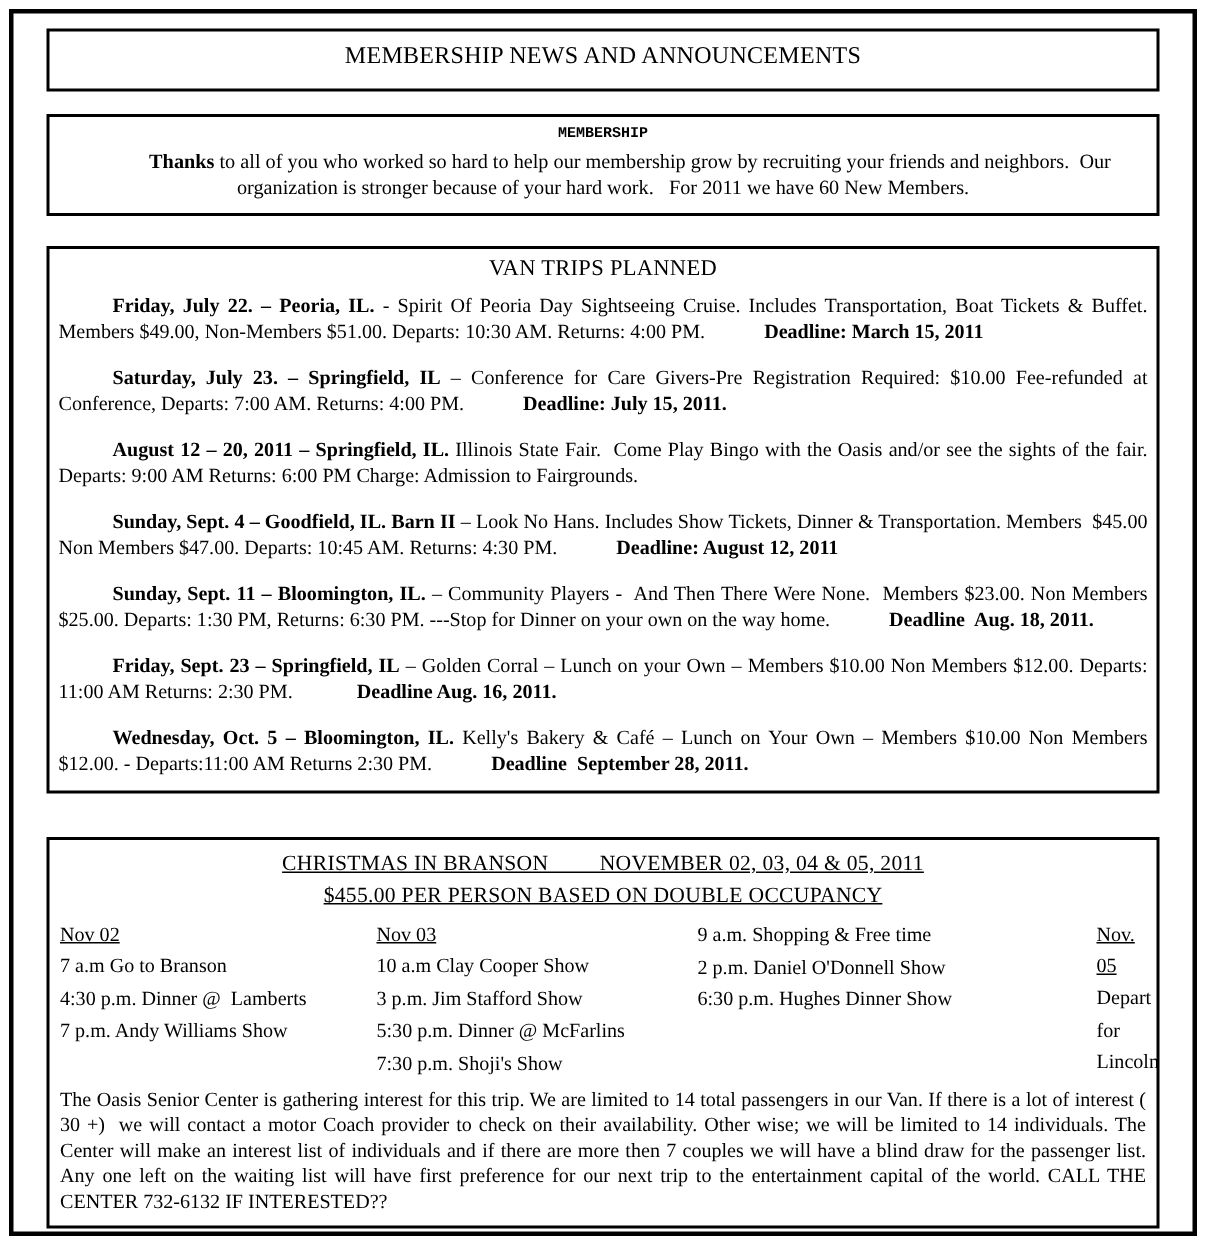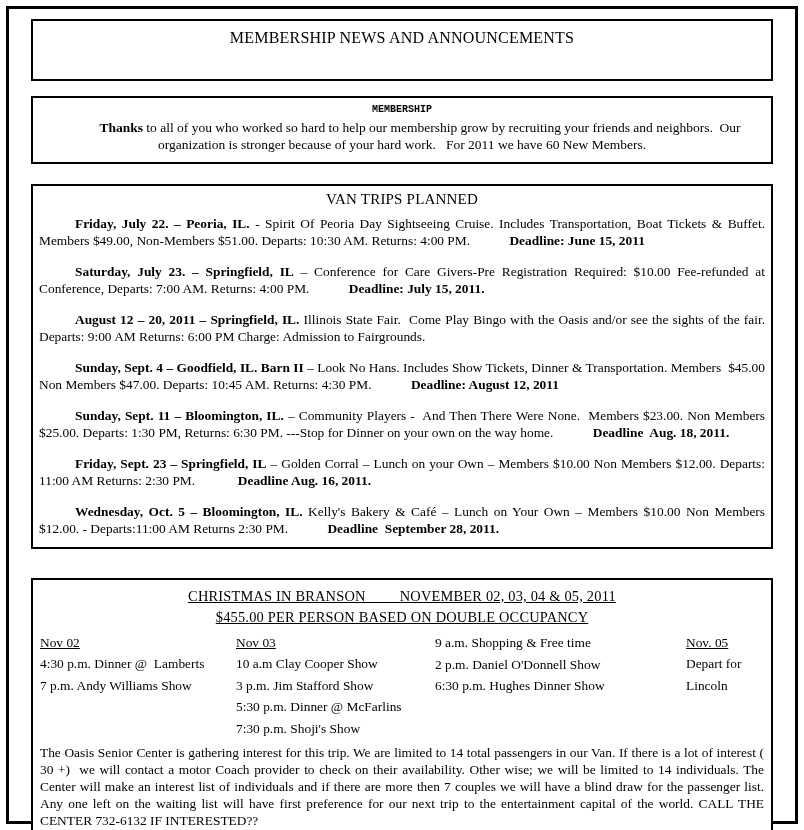--- a/index.html
+++ b/index.html
@@ -18,21 +18,21 @@
     border: 3px solid #000;
   }
   .box {
     border: 2px solid #000;
     margin-left: 22px;
     margin-right: 22px;
     background: #fff;
   }
   .title-box {
     margin-top: 10px;
-    height: 62px;
+    height: 42px;
     text-align: center;
     padding-top: 8px;
     font-size: 16px;
     letter-spacing: 0.2px;
   }
   .membership-box {
     margin-top: 15px;
     text-align: center;
     padding: 6px 12px 9px;
   }
@@ -57,20 +57,21 @@
     padding: 6px 7px 8px;
   }
   .xmas-h1, .xmas-h2 { text-align: center; font-size: 14.4px; line-height: 21px; letter-spacing: 0.2px; }
   .uline { text-decoration: underline; }
 
   .schedule {
     display: grid;
     grid-template-columns: 196px 199px 251px 1fr;
     margin-top: 4px;
     font-size: 13.4px;
+    gap: 15px;
   }
   .col-header { text-decoration: underline; line-height: 21px; }
   .col-item { line-height: 21.5px; }
 
   .xmas-note {
     font-size: 13.4px;
     line-height: 17px;
     text-align: justify;
     margin-top: 5px;
   }
@@ -86,40 +87,41 @@
   </div>
 
   <div class="box membership-box">
     <div class="membership-heading">MEMBERSHIP</div>
     <div class="membership-body"><span class="bold">Thanks</span><span> to all of you who worked so hard to help our membership grow by recruiting your friends and neighbors.&nbsp; Our organization is stronger because of your hard work.&nbsp;&nbsp; For 2011 we have 60 New Members.</span></div>
   </div>
 
   <div class="box vantrips-box">
     <div class="vantrips-heading">VAN TRIPS PLANNED</div>
     <div>
-        <p class="trip"><span class="bold">Friday, July 22. – Peoria, IL.</span><span> - Spirit Of Peoria Day Sightseeing Cruise. Includes Transportation, Boat Tickets &amp; Buffet. Members $49.00, Non-Members $51.00. Departs: 10:30 AM. Returns: 4:00 PM. </span><span class="bold">Deadline: June 15, 2011</span></p>
+        <p class="trip"><span class="bold">Friday, July 22. – Peoria, IL.</span><span> - Spirit Of Peoria Day Sightseeing Cruise. Includes Transportation, Boat Tickets &amp; Buffet. Members $49.00, Non-Members $51.00. Departs: 10:30 AM. Returns: 4:00 PM. </span><span class="bold">Deadline: March 15, 2011</span></p>
         <p class="trip"><span class="bold">Saturday, July 23. – Springfield, IL</span><span> – Conference for Care Givers-Pre Registration Required: $10.00 Fee-refunded at Conference, Departs: 7:00 AM. Returns: 4:00 PM. </span><span class="bold">Deadline: July 15, 2011.</span></p>
         <p class="trip"><span class="bold">August 12 – 20, 2011 – Springfield, IL.</span><span> Illinois State Fair.&nbsp; Come Play Bingo with the Oasis and/or see the sights of the fair. Departs: 9:00 AM Returns: 6:00 PM Charge: Admission to Fairgrounds.</span></p>
         <p class="trip"><span class="bold">Sunday, Sept. 4 – Goodfield, IL. Barn II</span><span> – Look No Hans. Includes Show Tickets, Dinner &amp; Transportation. Members&nbsp; $45.00 Non Members $47.00. Departs: 10:45 AM. Returns: 4:30 PM. </span><span class="bold">Deadline: August 12, 2011</span></p>
         <p class="trip"><span class="bold">Sunday, Sept. 11 – Bloomington, IL.</span><span> – Community Players -&nbsp; And Then There Were None.&nbsp; Members $23.00. Non Members $25.00. Departs: 1:30 PM, Returns: 6:30 PM. ---Stop for Dinner on your own on the way home. </span><span class="bold">Deadline&nbsp; Aug. 18, 2011.</span></p>
         <p class="trip"><span class="bold">Friday, Sept. 23 – Springfield, IL</span><span> – Golden Corral – Lunch on your Own – Members $10.00 Non Members $12.00. Departs: 11:00 AM Returns: 2:30 PM.&nbsp; </span><span class="bold">Deadline Aug. 16, 2011.</span></p>
         <p class="trip"><span class="bold">Wednesday, Oct. 5 – Bloomington, IL.</span><span> Kelly's Bakery &amp; Café – Lunch on Your Own – Members $10.00 Non Members $12.00. - Departs:11:00 AM Returns 2:30 PM. </span><span class="bold">Deadline&nbsp; September 28, 2011.</span></p>
       </div>
   </div>
 
   <div class="box christmas-box">
     <div class="xmas-h1">
       <span class="uline">CHRISTMAS IN BRANSON&nbsp;&nbsp;&nbsp;&nbsp;&nbsp;&nbsp;&nbsp;&nbsp;&nbsp;NOVEMBER 02, 03, 04 &amp; 05, 2011</span>
     </div>
     <div class="xmas-h2">
       <span class="uline">$455.00 PER PERSON BASED ON DOUBLE OCCUPANCY</span>
     </div>
     <div class="schedule">
         <div class="col">
           <div class="col-header">Nov 02</div>
+          <div class="col-item">7 a.m Go to Branson</div>
           <div class="col-item">4:30 p.m. Dinner @&nbsp; Lamberts</div>
           <div class="col-item">7 p.m. Andy Williams Show</div>
         </div>
         <div class="col">
           <div class="col-header">Nov 03</div>
           <div class="col-item">10 a.m Clay Cooper Show</div>
           <div class="col-item">3 p.m. Jim Stafford Show</div>
           <div class="col-item">5:30 p.m. Dinner @ McFarlins</div>
           <div class="col-item">7:30 p.m. Shoji's Show</div>
         </div>

